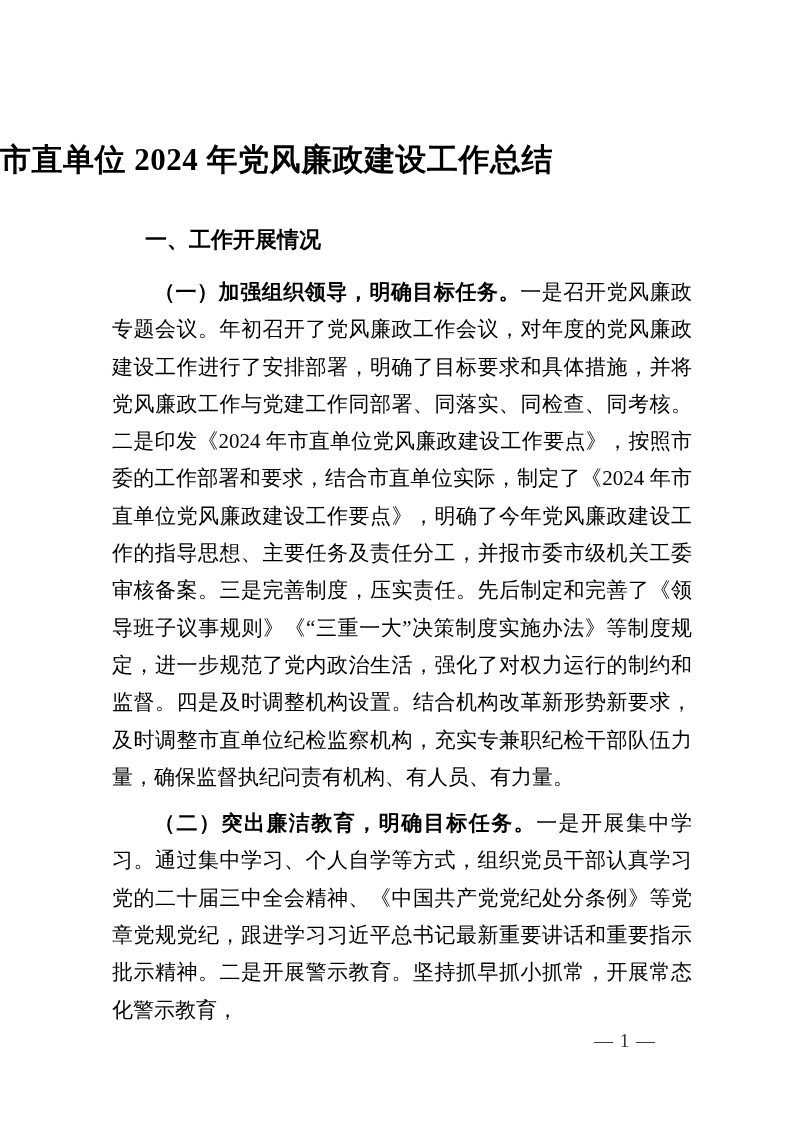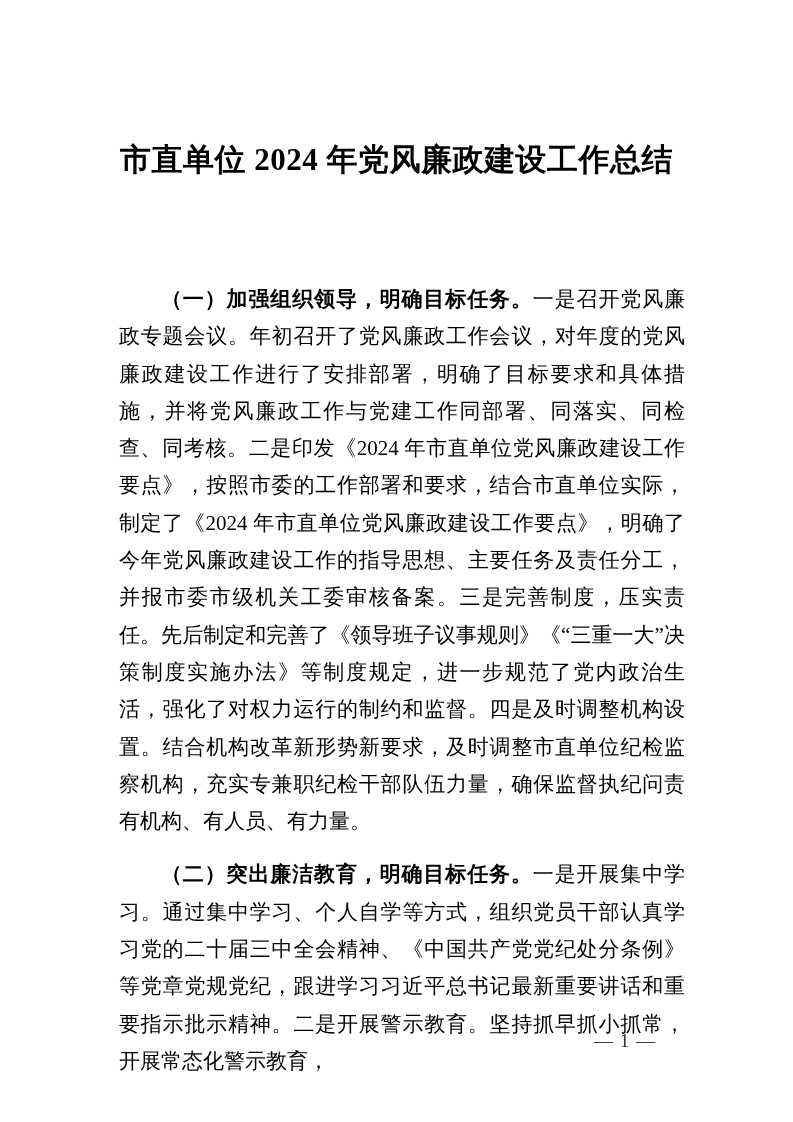--- a/index.html
+++ b/index.html
@@ -15,21 +15,21 @@
     color: #000000;
     font-family: "Liberation Serif", "DejaVu Serif", serif;
     overflow: hidden;
   }
   .doc-title {
     position: absolute;
     top: 143px;
     left: 0;
     width: 793px;
     margin: 0;
-    text-align: center;
+    text-align: left;
     font-size: 31px;
     font-weight: bold;
     line-height: 1.1;
     letter-spacing: 0.5px;
     white-space: nowrap;
   }
   .section-heading {
     position: absolute;
     top: 228px;
     left: 145px;
@@ -43,21 +43,21 @@
     position: absolute;
     top: 265px;
     left: 103px;
     width: 598px;
     font-size: 21px;
     line-height: 37.3px;
     text-align: justify;
     text-justify: inter-ideograph;
   }
   .para {
-    margin: 16px;
+    margin: 9px;
     padding: 0;
     text-indent: 2em;
   }
   .para .lead {
     font-weight: bold;
   }
   .page-footer {
     position: absolute;
     top: 1030px;
     left: 594px;
@@ -68,20 +68,21 @@
     white-space: nowrap;
   }
 </style>
 </head>
 <body>
 
 <div class="page">
 
   <h1 class="doc-title">市直单位 2024 年党风廉政建设工作总结</h1>
 
+  <h2 class="section-heading">一、工作开展情况</h2>
 
   <div class="body-text">
     <p class="para"><span class="lead">（一）加强组织领导，明确目标任务。</span><span>一是召开党风廉政专题会议。年初召开了党风廉政工作会议，对年度的党风廉政建设工作进行了安排部署，明确了目标要求和具体措施，并将党风廉政工作与党建工作同部署、同落实、同检查、同考核。二是印发《2024 年市直单位党风廉政建设工作要点》，按照市委的工作部署和要求，结合市直单位实际，制定了《2024 年市直单位党风廉政建设工作要点》，明确了今年党风廉政建设工作的指导思想、主要任务及责任分工，并报市委市级机关工委审核备案。三是完善制度，压实责任。先后制定和完善了《领导班子议事规则》《“三重一大”决策制度实施办法》等制度规定，进一步规范了党内政治生活，强化了对权力运行的制约和监督。四是及时调整机构设置。结合机构改革新形势新要求，及时调整市直单位纪检监察机构，充实专兼职纪检干部队伍力量，确保监督执纪问责有机构、有人员、有力量。</span></p>
     <p class="para"><span class="lead">（二）突出廉洁教育，明确目标任务。</span><span>一是开展集中学习。通过集中学习、个人自学等方式，组织党员干部认真学习党的二十届三中全会精神、《中国共产党党纪处分条例》等党章党规党纪，跟进学习习近平总书记最新重要讲话和重要指示批示精神。二是开展警示教育。坚持抓早抓小抓常，开展常态化警示教育，</span></p>
   </div>
 
   <div class="page-footer">— 1 —</div>
 
 </div>
 

